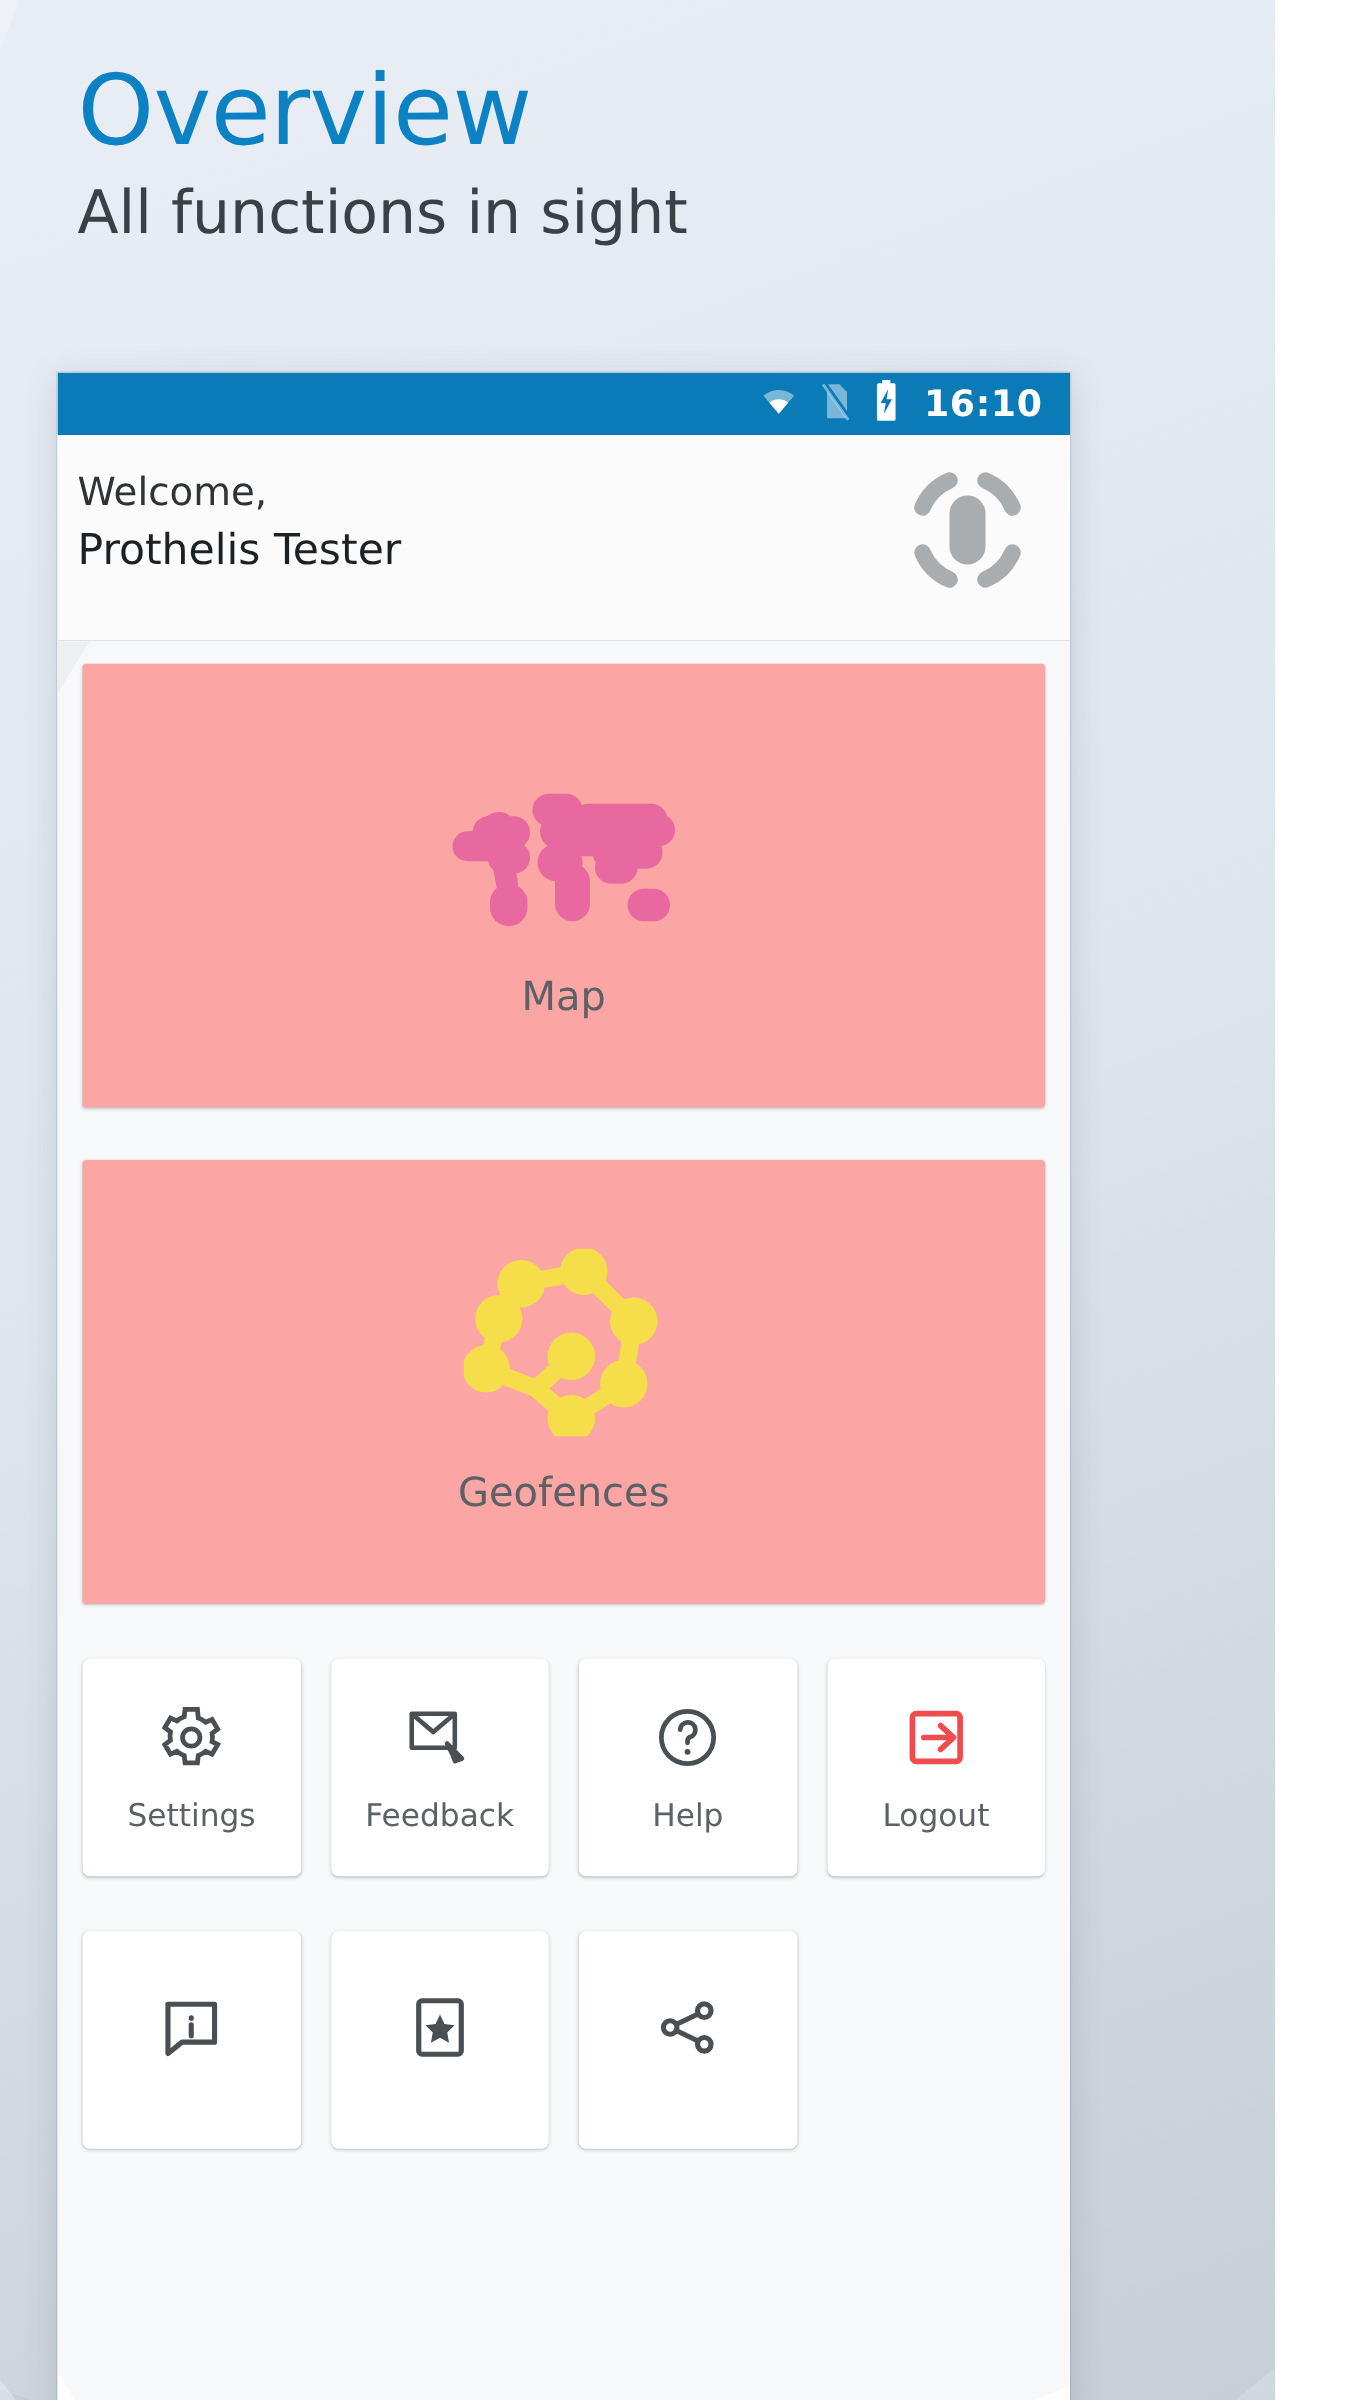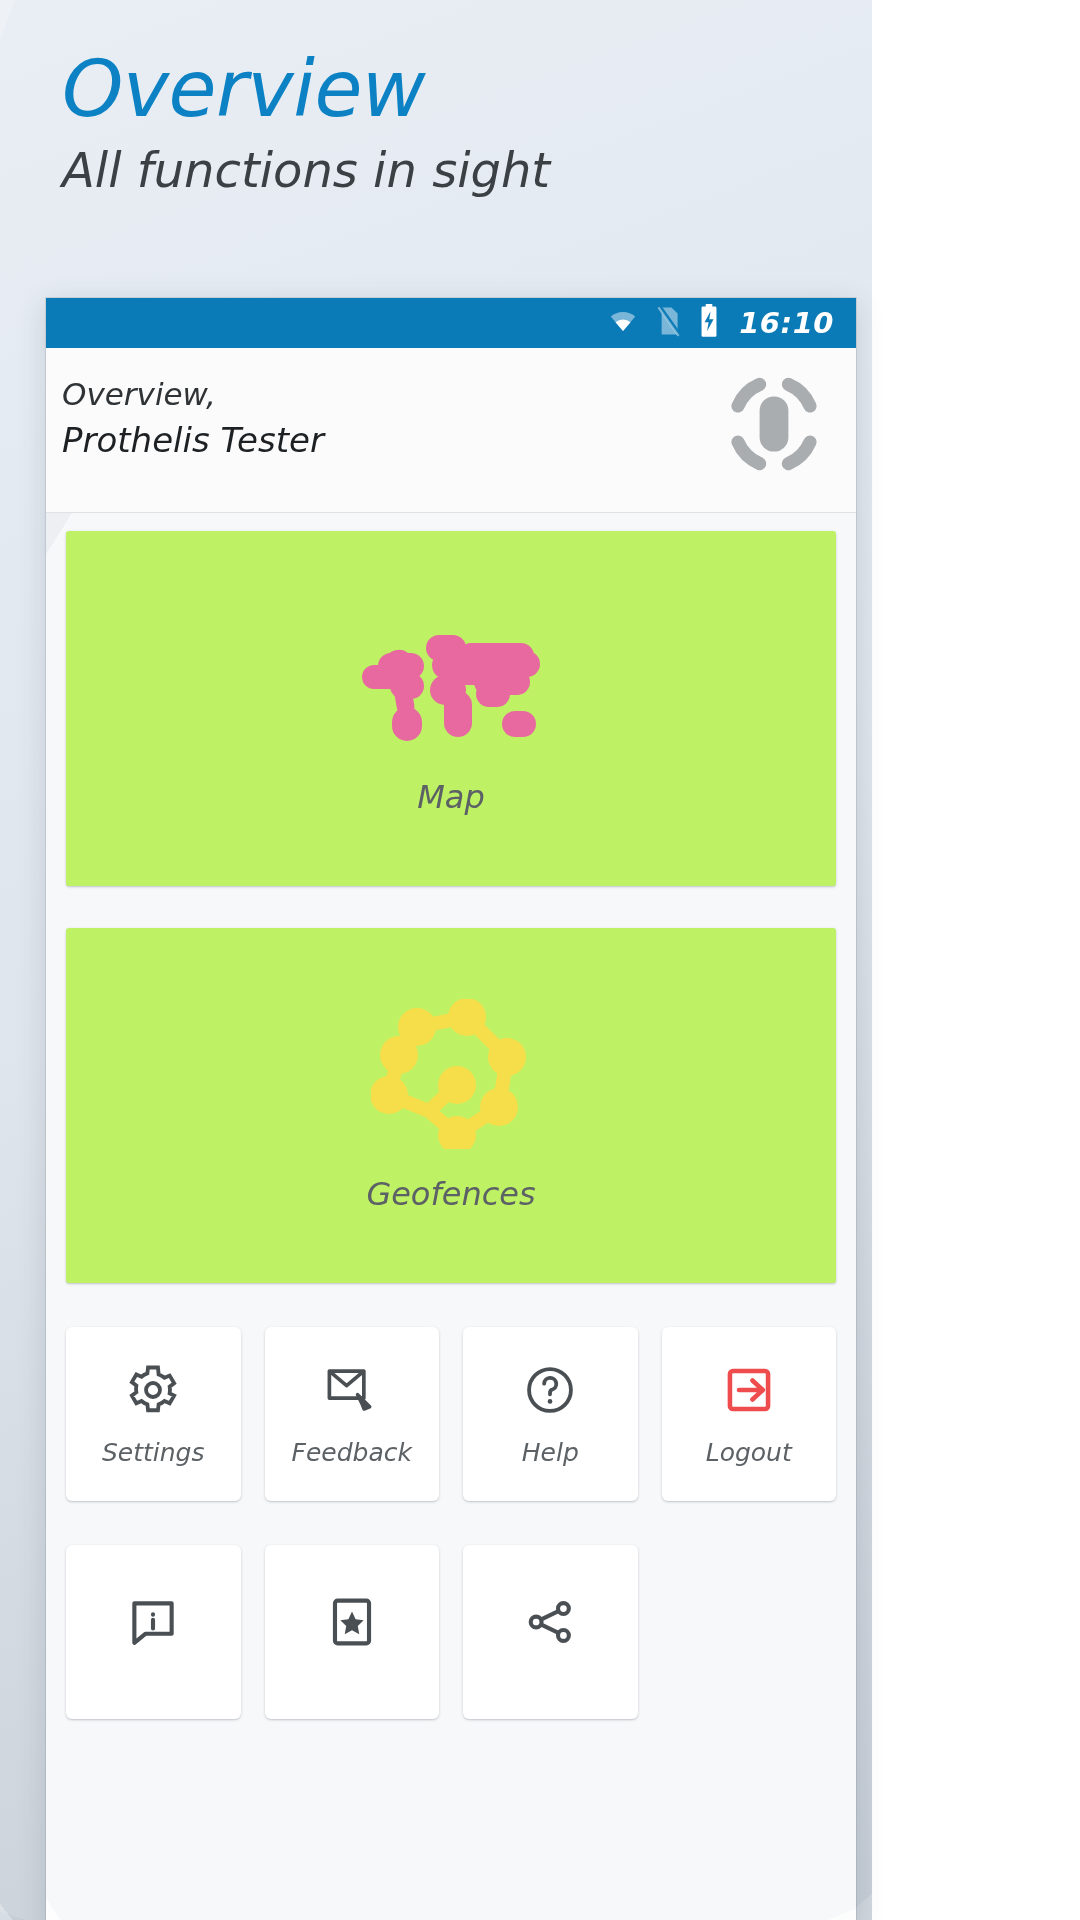--- a/index.html
+++ b/index.html
@@ -5,24 +5,23 @@
   * { margin:0; padding:0; box-sizing:border-box; }
   html,body {
     width:1080px; height:1920px;
     font-family:"DejaVu Sans", sans-serif;
     overflow:hidden;
   }
 
   
   #page {
     position:relative;
-    width:872px; height:1920px;
+    width:1020px; height:1920px;
     background:
       linear-gradient(160deg,#e9eef4 0%,#e4eaf1 22%,#dfe5ec 48%,#d2d9e1 74%,#c6ced7 100%);
-    font-style: italic;
   }
   
   #page::before{
     content:""; position:absolute; inset:0;
     background:
       linear-gradient(52deg, rgba(255,255,255,.30) 0 10px, transparent 10px 96px),
       linear-gradient(110deg, rgba(255,255,255,.22) 0 14px, transparent 14px 150px),
       linear-gradient(18deg, rgba(160,172,186,.16) 0 8px, transparent 8px 210px),
       linear-gradient(-40deg, rgba(255,255,255,.18) 0 20px, transparent 20px 260px);
     pointer-events:none;
@@ -91,21 +90,21 @@
     content:""; position:absolute; inset:0;
     background:
       linear-gradient(58deg, rgba(255,255,255,.85) 0 16px, transparent 16px 120px),
       linear-gradient(122deg, rgba(236,239,242,.9) 0 22px, transparent 22px 190px),
       linear-gradient(-22deg, rgba(255,255,255,.7) 0 18px, transparent 18px 240px);
     pointer-events:none;
   }
 
   .grid-big{ position:relative; display:flex; gap:40px; z-index:1;}
   .tile-big{
-    flex:1; height:355px; background:#bef264; border-radius:3px;
+    flex:1; height:355px; background:#fca5a5; border-radius:3px;
     box-shadow:0 1px 3px rgba(60,70,85,.20), 0 1px 1px rgba(60,70,85,.10);
     display:flex; flex-direction:column; align-items:center; justify-content:center;
     position:relative;
   }
   .tile-big .ic{ height:150px; display:flex; align-items:center; justify-content:center;}
   .tile-big .lbl{
     margin-top:26px; font-size:32px; color:#5c6165; font-weight:400;
   }
   .row-gap{ height:42px; }
 
@@ -150,21 +149,21 @@
       <span class="sb-icon">
         <svg width="24" height="34" viewBox="0 0 16 26">
           <path d="M5.5 0h5v2h2.2a1 1 0 0 1 1 1v21a1 1 0 0 1-1 1H3.3a1 1 0 0 1-1-1V3a1 1 0 0 1 1-1h2.2V0z" fill="#ffffff"></path>
           <path d="M9.2 5.5 4.6 14h3.1l-1.2 6.8 5-9.1H8.2z" fill="#0b7bb8"></path>
         </svg>
       </span>
       <span class="sb-clock">16:10</span>
     </div>
 
     <div class="welcome">
-      <div class="w-hi">Overview,</div>
+      <div class="w-hi">Welcome,</div>
       <div class="w-name">Prothelis Tester</div>
       <div class="avatar">
         <svg width="120" height="120" viewBox="0 0 100 100">
           <g stroke="#aaadb0" stroke-width="11" fill="none" stroke-linecap="round">
             <path d="M20 35 A34 34 0 0 1 38 17"></path>
             <path d="M62 17 A34 34 0 0 1 80 35"></path>
             <path d="M80 65 A34 34 0 0 1 62 83"></path>
             <path d="M38 83 A34 34 0 0 1 20 65"></path>
           </g>
           <rect x="38" y="27" width="24" height="46" rx="12" fill="#aaadb0"></rect>

